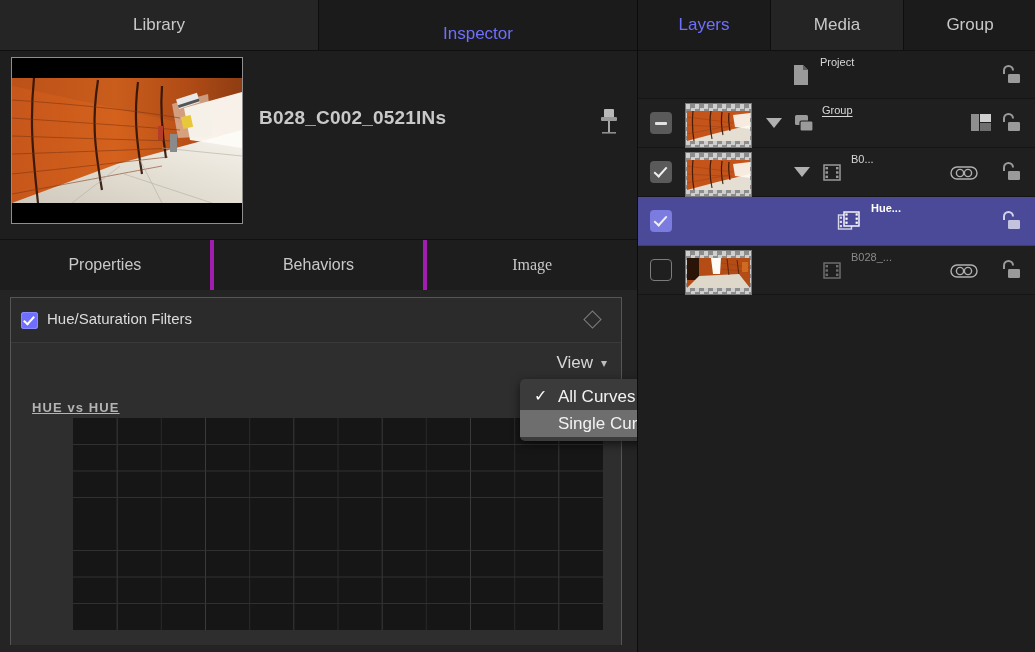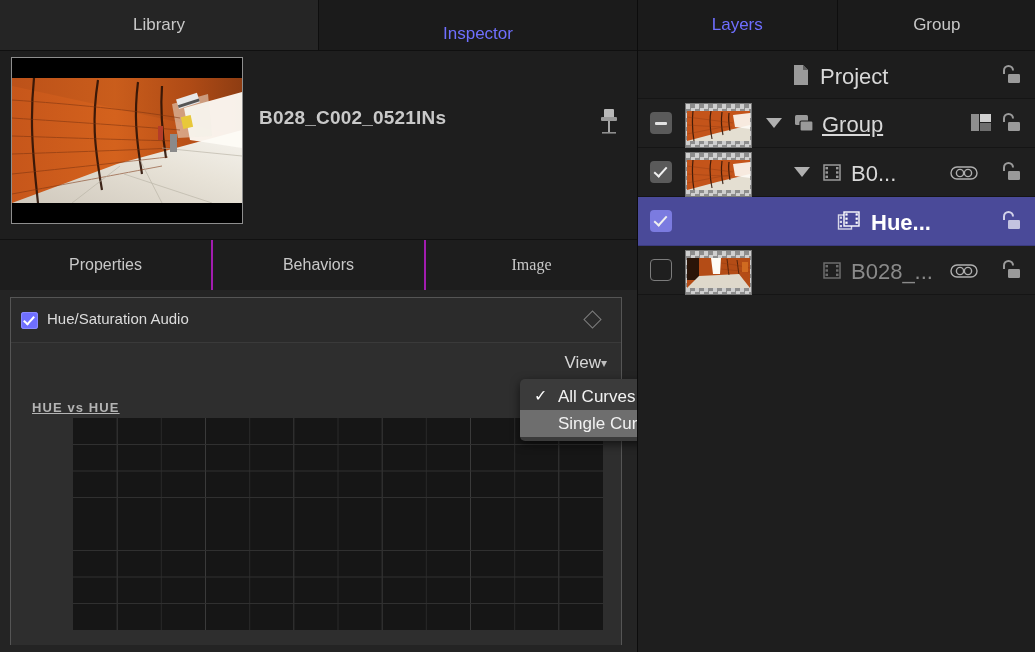--- a/index.html
+++ b/index.html
@@ -32,21 +32,21 @@
   .thumb-big .inner{position:absolute;left:0;top:20px;width:230px;height:125px;overflow:hidden;}
   .clip-title{
     position:absolute;left:259px;top:56px;font-size:19px;font-weight:bold;color:#c9c9c9;
     letter-spacing:0.2px;
   }
   .pin{position:absolute;left:598px;top:56px;width:22px;height:30px;}
 
   .subtabbar{display:flex;height:50px;background:#1d1d1d;border-bottom:1px solid #0d0d0d;}
   .subtabbar .tab{
     flex:1;display:flex;align-items:center;justify-content:center;
-    font-size:16px;color:#c8c8c8;border-right:2px solid #a21caf;box-sizing:border-box;
+    font-size:16px;color:#c8c8c8;border-right:4px solid #a21caf;box-sizing:border-box;
     background:#1d1d1d;
   }
   .subtabbar .tab:last-child{border-right:none;font-family:Liberation Serif, serif;}
   .subtabbar .tab.accent{color:#6f6fff;background:#262626;}
 
   .filter-area{position:absolute;left:0;top:290px;width:637px;height:362px;background:#242424;}
   .filter-card{
     position:absolute;left:10px;top:7px;width:612px;height:348px;
     background:#2b2b2b;border:1px solid #555;box-sizing:border-box;
   }
@@ -60,21 +60,21 @@
     border:solid #fff;border-width:0 2px 2px 0;transform:rotate(42deg);
   }
   .filter-name{position:absolute;left:36px;top:12px;font-size:15px;color:#dcdcdc;}
   .kf-diamond{
     position:absolute;right:22px;top:15px;width:11px;height:11px;
     border:1.5px solid #7d7d7d;transform:rotate(45deg);
   }
 
   .filter-body{position:relative;height:302px;background:#2e2e2e;}
   .view-btn{
-    position:absolute;right:14px;top:10px;display:flex;align-items:center;gap:0;
+    position:absolute;right:14px;top:10px;display:flex;align-items:center;gap:8px;
     font-size:17px;color:#d6d6d6;
   }
   .view-caret{font-size:12px;color:#bdbdbd;line-height:1;}
 
   .curve-label{position:absolute;left:21px;top:57px;font-size:13px;font-weight:bold;color:#b4b4b4;letter-spacing:1.1px;text-decoration:underline;}
   .graph-wrap{position:absolute;left:62px;top:75px;width:530px;height:227px;}
   .graph{
     position:absolute;left:0;top:0;width:530px;height:212px;background:#161616;
   }
 
@@ -118,21 +118,21 @@
   .lr-thumb{
     position:absolute;left:47px;top:4px;width:67px;height:45px;
     box-sizing:border-box;border:1px solid #777;overflow:hidden;
     background:
       repeating-conic-gradient(#8d8d8d 0% 25%, #cfcfcf 0% 50%) 0 0/9px 9px;
   }
   .lr-thumb .pic{position:absolute;left:1px;top:7px;width:63px;height:30px;overflow:hidden;}
 
   .lr-disclose{position:absolute;top:19px;width:0;height:0;border-left:8px solid transparent;border-right:8px solid transparent;border-top:10px solid #b0b0b0;}
   .lr-kind{position:absolute;top:13px;width:22px;height:22px;}
-  .lr-name{position:absolute;top:13px;font-size:22px;color:#d8d8d8;}
+  .lr-name{position:absolute;top:5px;font-size:11px;color:#d8d8d8;}
   .lr-name.link-style{text-decoration:underline;text-underline-offset:2px;}
   .lr-name.dim{color:#8a8a8a;}
   .lr-name.bright{color:#ffffff;}
 
   .lr-link{position:absolute;right:58px;top:18px;width:28px;height:14px;}
   .lr-lock{position:absolute;right:12px;top:13px;width:26px;height:22px;}
   .lr-mask{position:absolute;right:44px;top:14px;width:22px;height:20px;}
 </style>
 </head>
 <body>
@@ -229,21 +229,21 @@
       <div class="tab">
         <span>Image</span>
       </div>
     </div>
 
     <div class="filter-area">
       <div class="filter-card">
 
         <div class="filter-head">
           <div class="chk-blue"></div>
-          <div class="filter-name">Hue/Saturation Audio</div>
+          <div class="filter-name">Hue/Saturation Filters</div>
           <div class="kf-diamond"></div>
         </div>
 
         <div class="filter-body">
 
           <div class="view-btn">
             <span>View</span>
             <span class="view-caret">▾</span>
           </div>
 
@@ -317,20 +317,23 @@
       <path d="M1,1 L1,20 L5.6,15.6 L8.6,22.6 L11.6,21.3 L8.6,14.6 L15,14.6 Z" fill="#ffffff" stroke="#000000" stroke-width="1.2" stroke-linejoin="round"></path>
     </svg>
   </div>
 
   <div class="right-pane">
 
     <div class="r-tabbar">
       <div class="tab accent">
         <span>Layers</span>
       </div>
+      <div class="tab dark">
+        <span>Media</span>
+      </div>
       <div class="tab">
         <span>Group</span>
       </div>
     </div>
 
     <div class="layer-row project">
       <div class="lr-kind" style="left:152px;">
         <svg width="22" height="22" viewBox="0 0 22 22">
           <path d="M4,1 L13,1 L18,6 L18,21 L4,21 Z" fill="#9a9a9a"></path>
           <path d="M13,1 L13,6 L18,6 Z" fill="#5e5e5e"></path>

